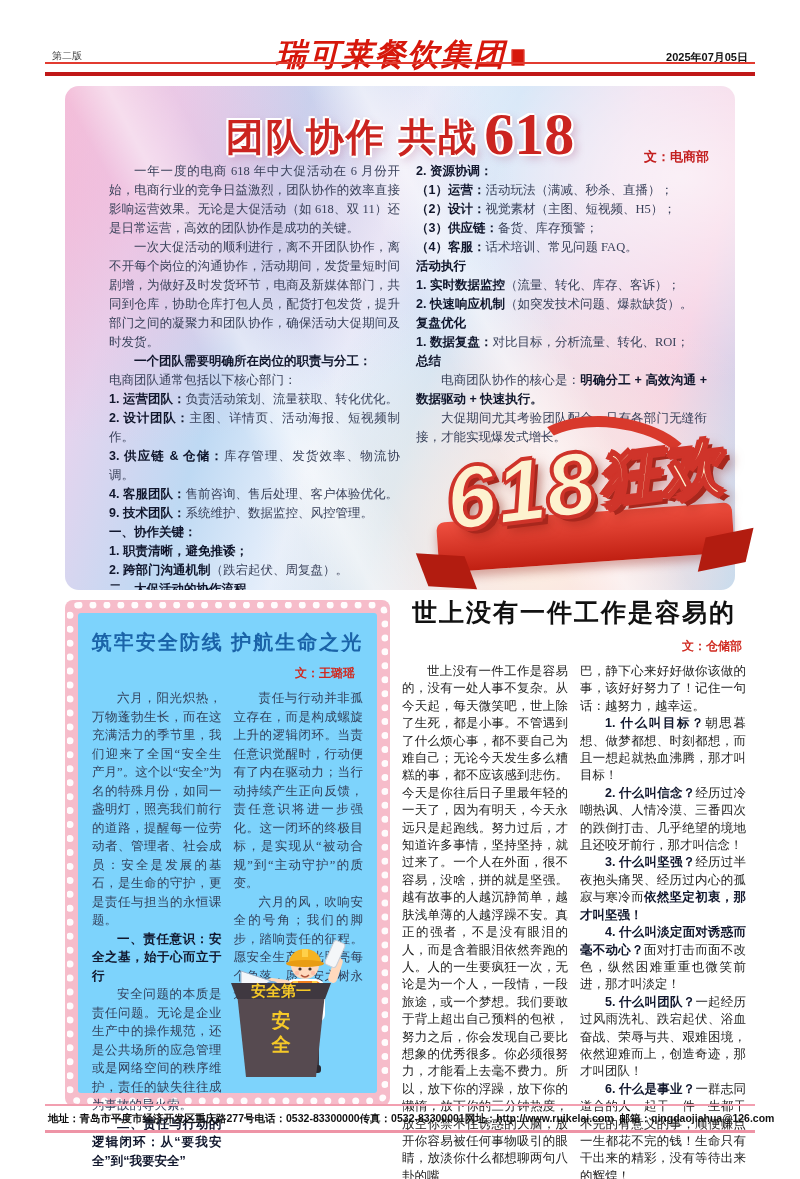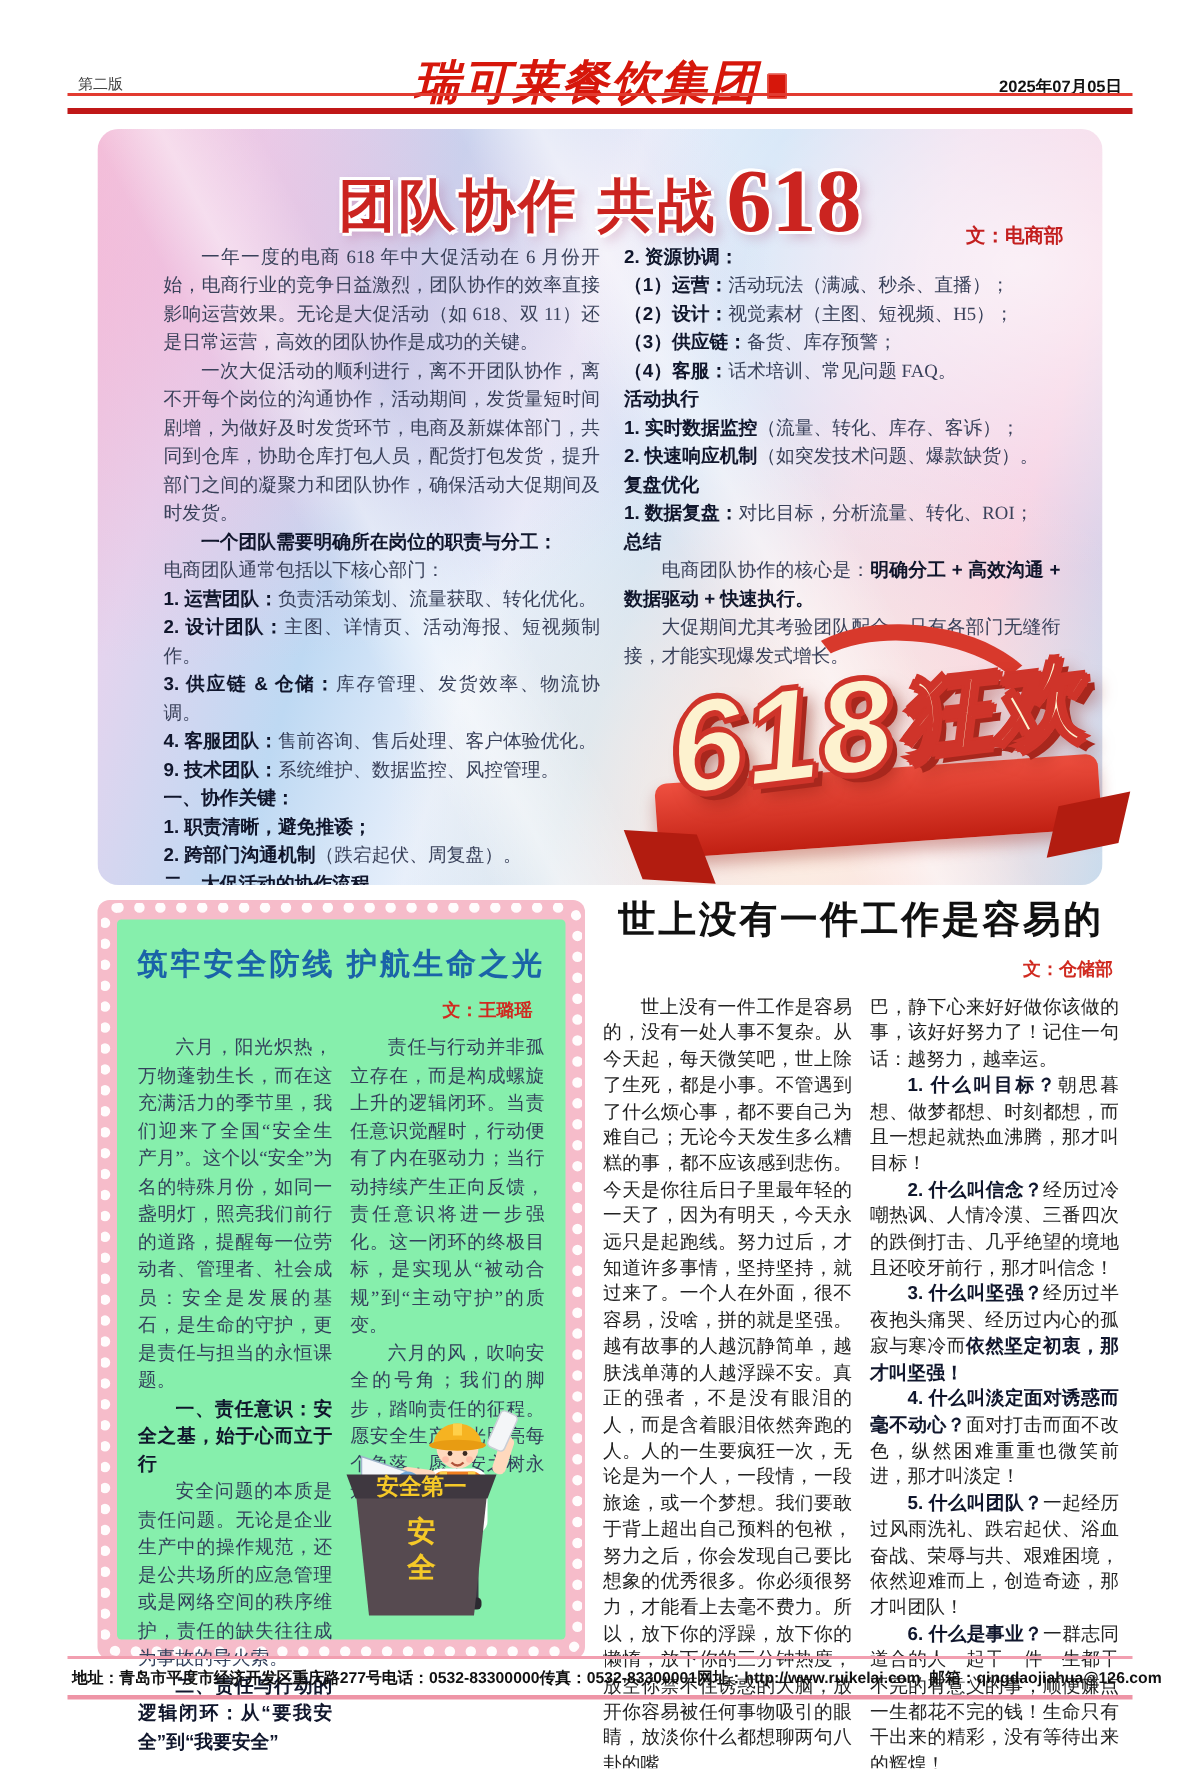--- a/index.html
+++ b/index.html
@@ -57,21 +57,21 @@
          text-shadow:3px 0 0 #cf342a,-3px 0 0 #cf342a,0 3px 0 #cf342a,0 -3px 0 #cf342a,
                      5px 6px 0 #a8271d,7px 8px 12px rgba(130,20,10,0.55);}
   .btext .b1{font-size:88px;letter-spacing:1px;}
   .btext .b2{font-size:62px;vertical-align:10px;margin-left:4px;}
 
   
   .safety{position:absolute;left:65px;top:600px;width:325px;height:506px;background:#f6bcca;
           border-radius:8px;padding:13px;box-sizing:border-box;}
   .safety::before{content:"";position:absolute;inset:2px;border:7px dotted rgba(255,255,255,0.95);
           border-radius:12px;pointer-events:none;}
-  .safety-inner{position:relative;background:#86efac;width:100%;height:100%;border-radius:3px;
+  .safety-inner{position:relative;background:#7dd3fc;width:100%;height:100%;border-radius:3px;
           padding:16px 10px 8px;box-sizing:border-box;}
   .safety-title{text-align:center;color:#1a63a8;font-weight:800;font-size:20px;letter-spacing:2px;
           white-space:nowrap;font-family:"Liberation Sans","DejaVu Sans",sans-serif;}
   .safety-author{text-align:right;color:#d02a20;font-weight:bold;font-size:12px;margin:9px 12px 7px 0;
           font-family:"Liberation Sans",sans-serif;}
   .safety-cols{display:flex;gap:12px;padding:0 4px;}
   .scol{width:50%;}
   .scol p{margin:0;text-align:justify;font-size:12.5px;line-height:18.5px;color:#33415c;}
   .scol p.ind{text-indent:2em;}
   .mascot{position:absolute;right:8px;bottom:10px;}

